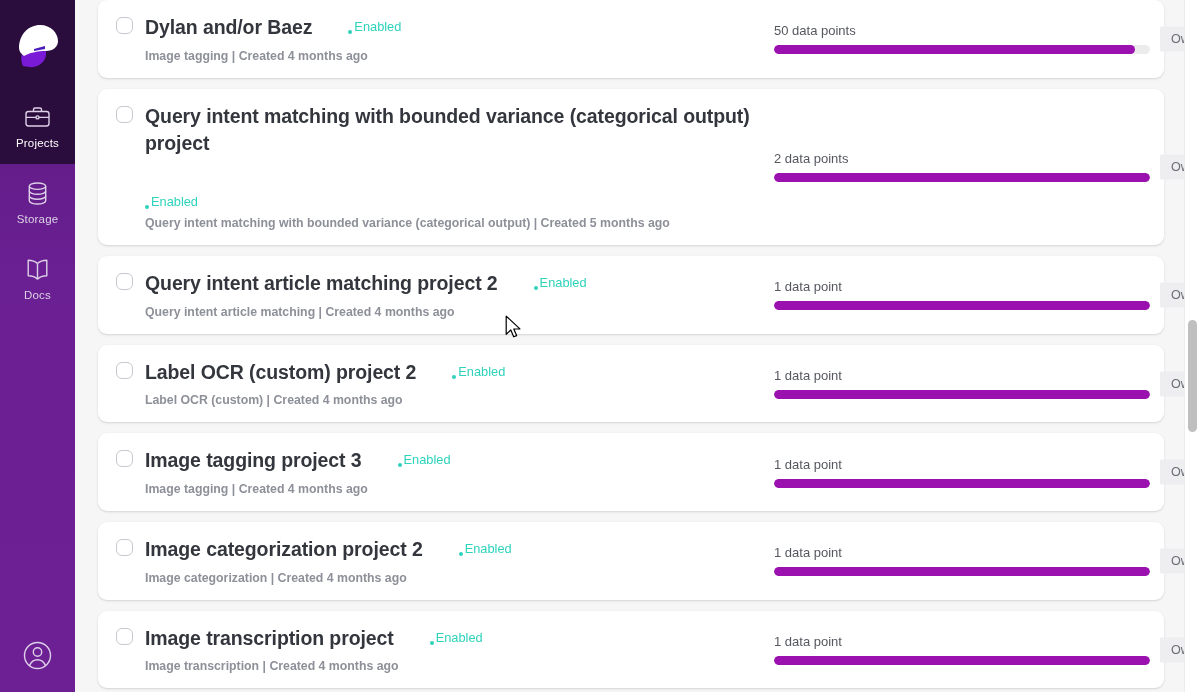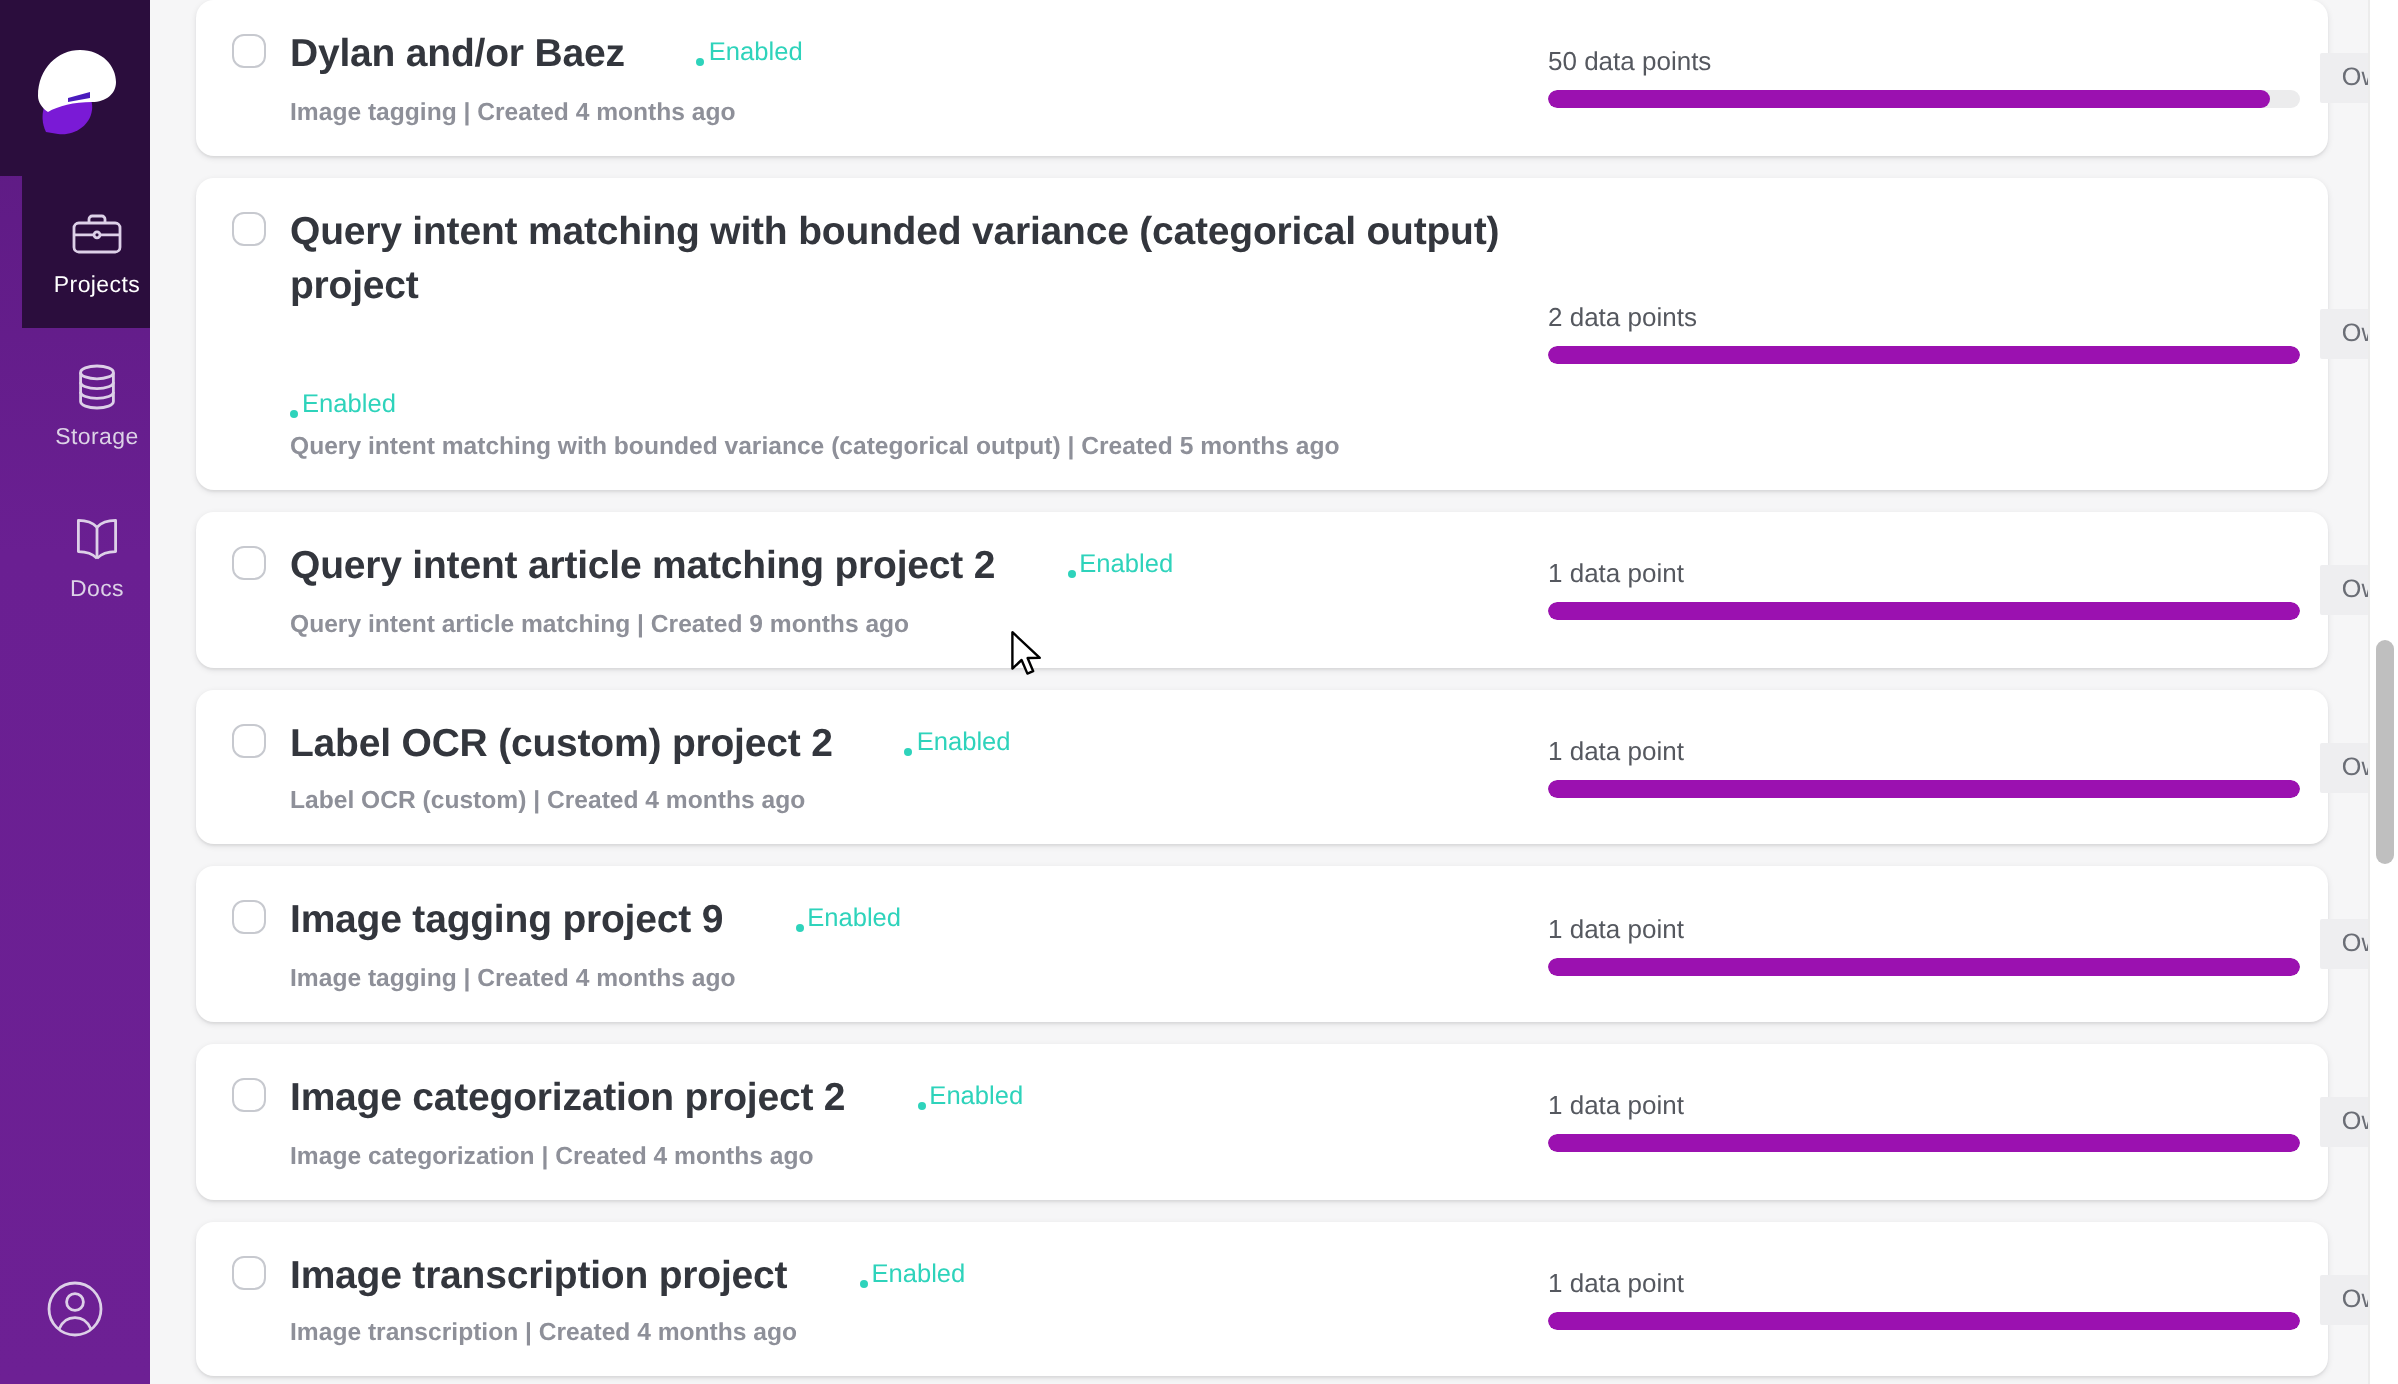--- a/index.html
+++ b/index.html
@@ -18,21 +18,21 @@
     background: linear-gradient(180deg,#5b1a80 0%,#6a1f92 40%,#6d2094 100%);
     display: flex; flex-direction: column; align-items: center;
     flex: 0 0 75px; position: relative;
   }
   .logo-block {
     width: 75px; height: 88px;
     background: #2b0d3d;
     display: flex; align-items: center; justify-content: center;
   }
   .logo-mark { width: 50px; height: 48px; position: relative; }
-  .nav { width: 75px; display: flex; flex-direction: column; align-items: flex-start; padding-left: 11px; }
+  .nav { width: 75px; display: flex; flex-direction: column; align-items: flex-end; padding-left: 11px; }
   .nav-item {
     width: 75px; height: 76px;
     display: flex; flex-direction: column; align-items: center; justify-content: center;
     gap: 6px; cursor: pointer;
   }
   .nav-item.active { background: #2b0d3d; }
   .nav-icon { width: 30px; height: 28px; display: flex; align-items: center; justify-content: center; }
   .nav-icon svg { display: block; }
   .nav-label {
     color: #dcd2e6; font-size: 11.5px; letter-spacing: .2px;
@@ -260,21 +260,21 @@
           <div class="card-left">
             <div class="checkbox"></div>
             <div class="card-text">
               <div class="title-row">
                 <span class="proj-title">Query intent article matching project 2</span>
                 <span class="status">
                   <span class="dot"></span>
                   <span>Enabled</span>
                 </span>
               </div>
-              <div class="subtitle">Query intent article matching | Created 9 months ago</div>
+              <div class="subtitle">Query intent article matching | Created 4 months ago</div>
             </div>
           </div>
           <div class="card-right">
             <div class="dp-label">1 data point</div>
             <div class="bar-track" style="background: rgb(236, 236, 237);">
               <div class="bar-fill" style="width: 100%; background: rgb(155, 17, 176);"></div>
             </div>
             <div class="owner-badge">Owner</div>
           </div>
         </div>
@@ -298,21 +298,21 @@
               <div class="bar-fill" style="width: 100%; background: rgb(155, 17, 176);"></div>
             </div>
             <div class="owner-badge">Owner</div>
           </div>
         </div>
         <div class="card">
           <div class="card-left">
             <div class="checkbox"></div>
             <div class="card-text">
               <div class="title-row">
-                <span class="proj-title">Image tagging project 9</span>
+                <span class="proj-title">Image tagging project 3</span>
                 <span class="status">
                   <span class="dot"></span>
                   <span>Enabled</span>
                 </span>
               </div>
               <div class="subtitle">Image tagging | Created 4 months ago</div>
             </div>
           </div>
           <div class="card-right">
             <div class="dp-label">1 data point</div>

